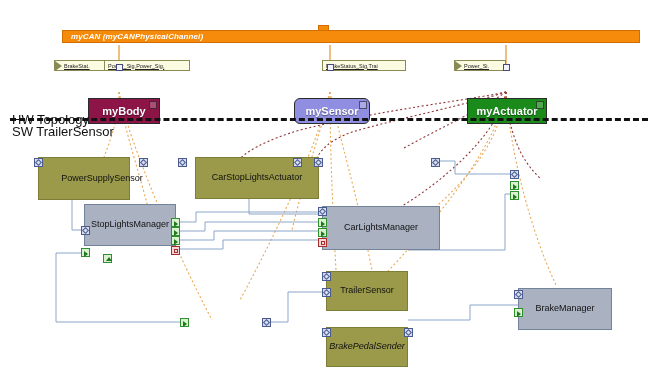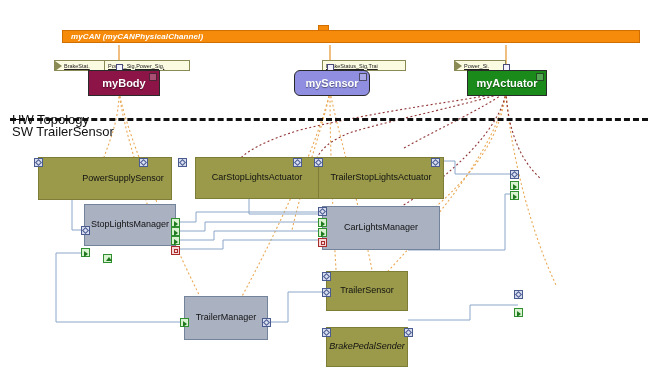--- a/index.html
+++ b/index.html
@@ -16,20 +16,21 @@
     padding-left:8px;white-space:nowrap;letter-spacing:.1px;
   }
   .bus-tab{position:absolute;background:#f58a0b;border:1px solid #d06f00;}
 
   
   .node{
     position:absolute;box-sizing:border-box;border:1px solid #2a2a2a;
     display:flex;align-items:center;justify-content:center;
     font-weight:bold;font-size:11px;color:#ffffff;
     text-shadow:0 1px 1px rgba(0,0,0,.45);
+    margin-top:28px;
   }
   .node .badge{
     position:absolute;top:2px;right:2px;width:6px;height:6px;
     border:1px solid rgba(0,0,0,.55);background:rgba(255,255,255,.25);
   }
   .node-port{
     position:absolute;width:7px;height:7px;background:#f3f3ff;
     border:1px solid #4a4a7a;box-sizing:border-box;
   }
 
@@ -196,35 +197,32 @@
   <div class="node-port" style="left:503px;top:64px;"></div>
   <div class="node" style="left:467px;top:70px;width:80px;height:26px;background:#1a8a1a;">
     <span>myActuator</span>
     <i class="badge"></i>
   </div>
 
   <div class="section-label" style="left:12px;top:112px;">HW Topology</div>
   <div class="divider" style="left:10px;top:118px;width:638px;"></div>
   <div class="section-label" style="left:12px;top:124px;">SW TrailerSensor</div>
 
-  <div class="swc sensor" style="left:38px;top:157px;width:134px;height:43px;padding-left:36px;">
+  <div class="swc sensor" style="left:38px;top:157px;width:92px;height:43px;padding-left:36px;">
     <span>PowerSupplySensor</span>
   </div>
   <i class="port delegation" style="left:34px;top:158px;"></i>
   <i class="port delegation" style="left:139px;top:158px;"></i>
 
   <div class="swc sensor" style="left:182px;top:157px;width:124px;height:42px;margin-left:13px;">
     <span>CarStopLightsActuator</span>
   </div>
   <i class="port delegation" style="left:178px;top:158px;"></i>
   <i class="port delegation" style="left:293px;top:158px;"></i>
 
-  <div class="swc sensor" style="left:318px;top:157px;width:126px;height:42px;">
-    <span>TrailerStopLightsActuator</span>
-  </div>
   <i class="port delegation" style="left:314px;top:158px;"></i>
   <i class="port delegation" style="left:431px;top:158px;"></i>
 
   <i class="port delegation" style="left:510px;top:170px;"></i>
   <i class="port prov" style="left:510px;top:181px;"></i>
   <i class="port prov" style="left:510px;top:191px;"></i>
 
   <div class="swc manager" style="left:84px;top:204px;width:92px;height:42px;">
     <span>StopLightsManager</span>
   </div>
@@ -237,34 +235,34 @@
   <i class="port req" style="left:171px;top:246px;"></i>
 
   <div class="swc manager" style="left:322px;top:206px;width:118px;height:44px;">
     <span>CarLightsManager</span>
   </div>
   <i class="port delegation" style="left:318px;top:207px;"></i>
   <i class="port prov" style="left:318px;top:218px;"></i>
   <i class="port prov" style="left:318px;top:228px;"></i>
   <i class="port req" style="left:318px;top:238px;"></i>
 
-  <div class="swc manager" style="left:184px;top:296px;width:84px;height:44px;">
-    <span>TrailerManager</span>
-  </div>
   <i class="port prov" style="left:180px;top:318px;"></i>
   <i class="port delegation" style="left:262px;top:318px;"></i>
 
   <div class="swc sensor" style="left:326px;top:271px;width:82px;height:40px;">
     <span>TrailerSensor</span>
   </div>
   <i class="port delegation" style="left:322px;top:272px;"></i>
   <i class="port delegation" style="left:322px;top:288px;"></i>
 
   <div class="swc sensor" style="left:326px;top:327px;width:82px;height:40px;font-style:italic;">
     <span>BrakePedalSender</span>
   </div>
   <i class="port delegation" style="left:322px;top:328px;"></i>
   <i class="port delegation" style="left:404px;top:328px;"></i>
 
+  <div class="swc manager" style="left:518px;top:288px;width:94px;height:42px;">
+    <span>BrakeManager</span>
+  </div>
   <i class="port delegation" style="left:514px;top:290px;"></i>
   <i class="port prov" style="left:514px;top:308px;"></i>
 
 </div>
 
 </body></html>

